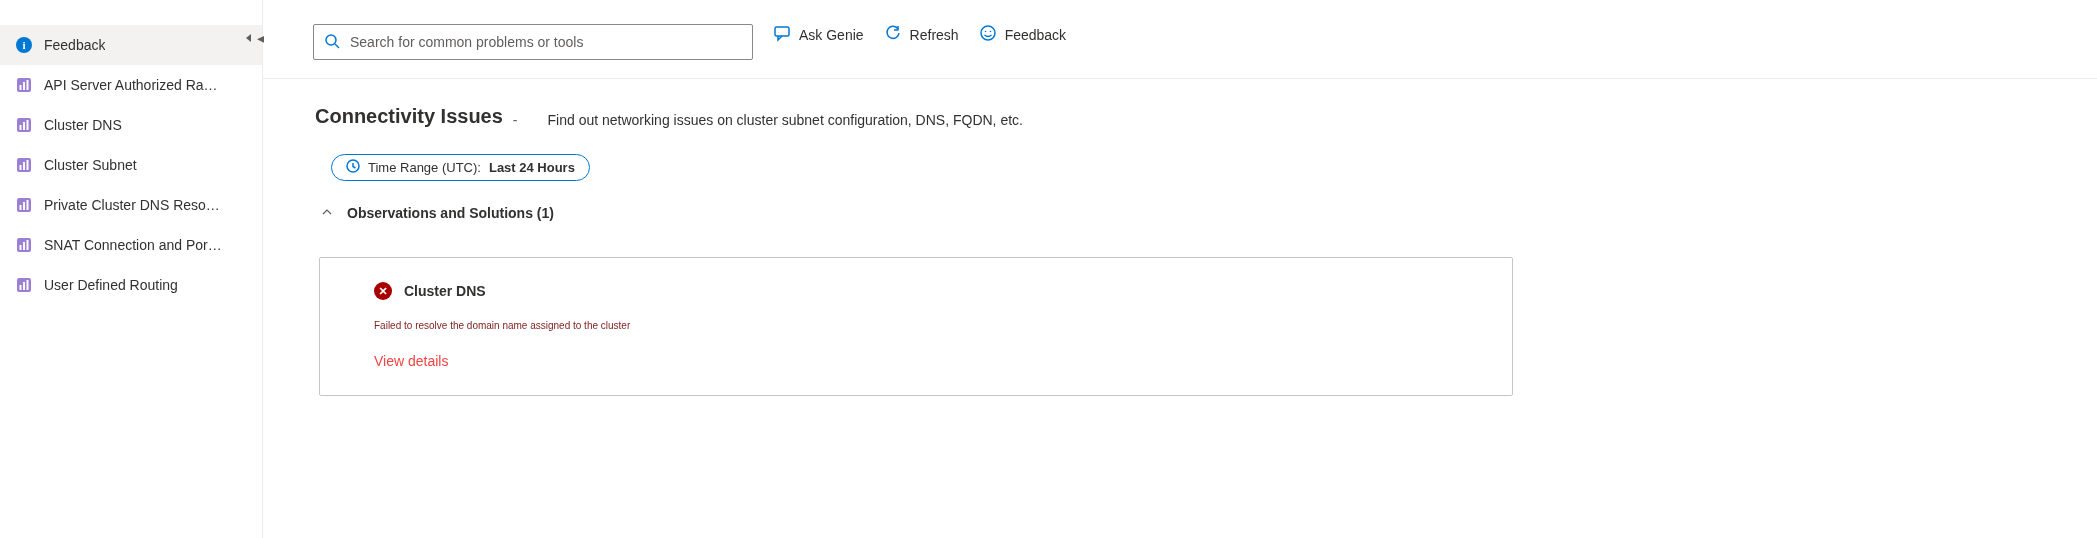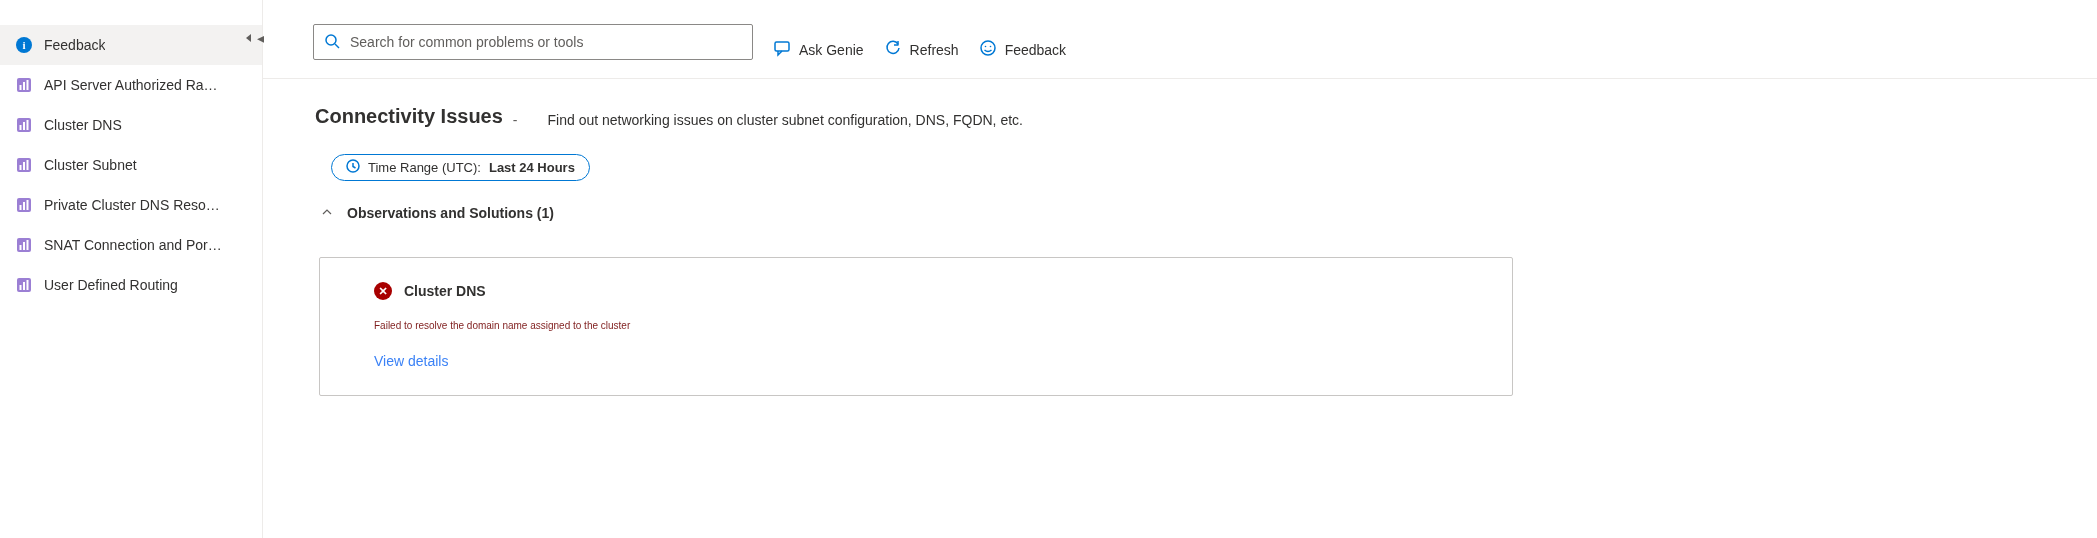--- a/index.html
+++ b/index.html
@@ -53,21 +53,21 @@
     display: inline-flex; align-items: center; justify-content: center;
   }
   .info-icon svg circle { fill: #0078d4; }
   .info-icon svg text { fill: #fff; font-size: 11px; font-weight: bold; font-family: Georgia, serif; }
   .chart-icon svg { display:block; }
 
   
   .main { flex: 1; display: flex; flex-direction: column; }
   .topbar {
     display: flex;
-    align-items: flex-end;
+    align-items: flex-start;
     gap: 20px;
     padding: 24px 50px 18px 50px;
     border-bottom: 1px solid #edebe9;
   }
   .searchbox {
     width: 440px;
     height: 36px;
     border: 1px solid #8a8886;
     border-radius: 2px;
     display: flex;
@@ -143,21 +143,21 @@
     width: 1194px;
   }
   .card-title-row {
     display: flex;
     align-items: center;
     gap: 12px;
     margin-bottom: 20px;
   }
   .card-title { font-size: 14px; font-weight: 600; }
   .card-msg { font-size: 10px; color: #7f1d1d; margin-bottom: 22px; }
-  .card-link { font-size: 14px; color: #3b82f6; cursor: pointer; }
+  .card-link { font-size: 14px; color: #ef4444; cursor: pointer; }
 
   .err-icon {
     width: 18px; height: 18px; border-radius: 50%;
     background: #a80000; color: #fff;
     display: inline-flex; align-items: center; justify-content: center;
     font-size: 11px; font-weight: bold;
   }
 
   
   .blue-stroke { stroke: #0078d4; fill: none; stroke-width: 1.5; }

